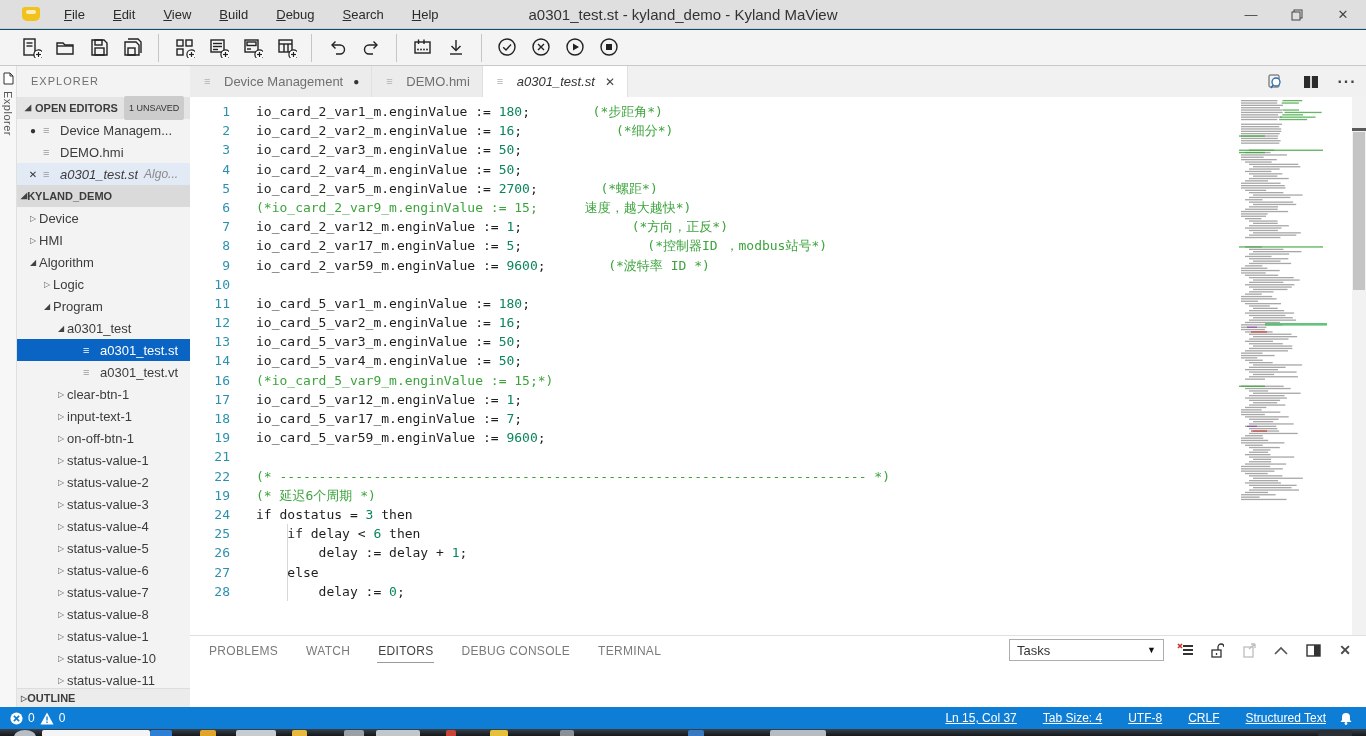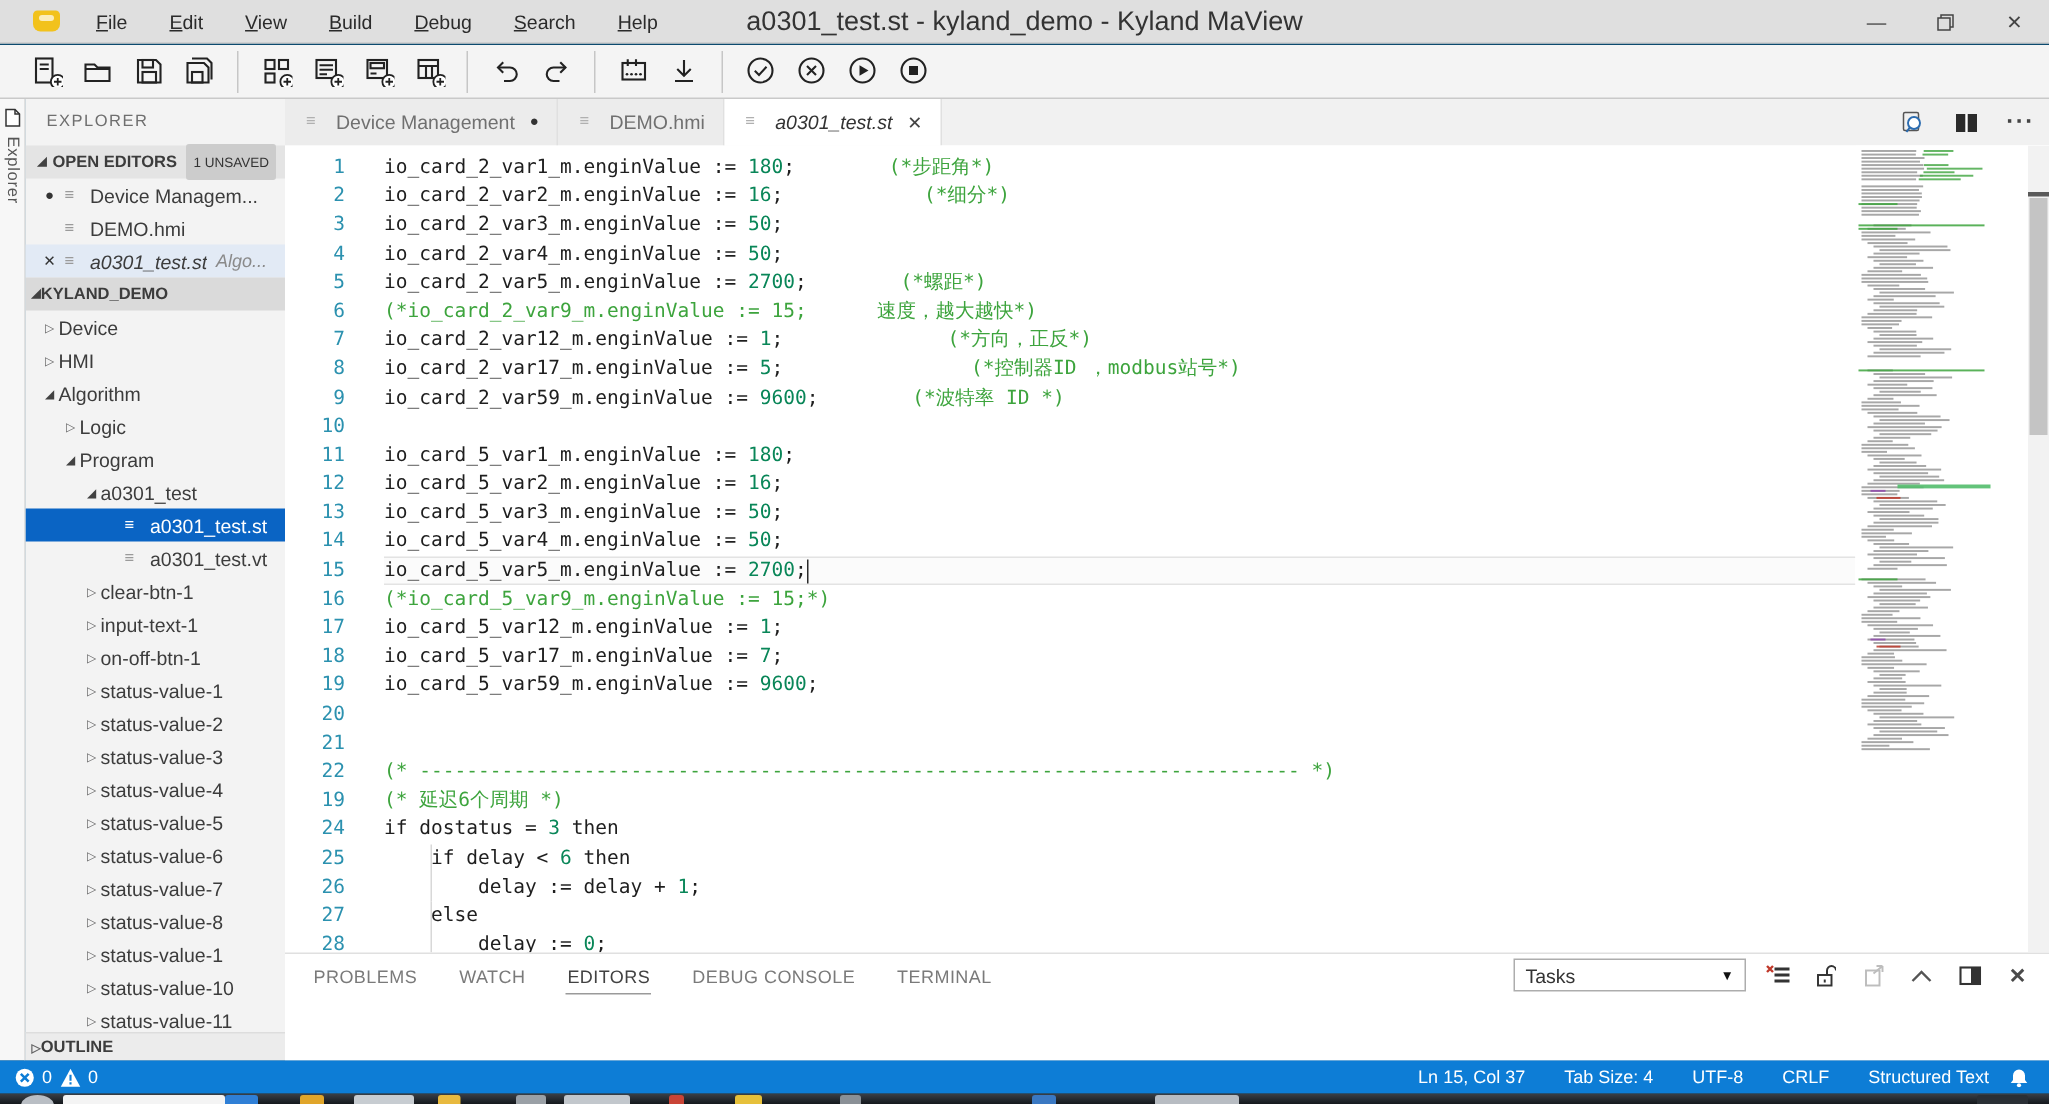--- a/index.html
+++ b/index.html
@@ -6,21 +6,21 @@
   html,body { width:1366px; height:736px; overflow:hidden; font-family:"Liberation Sans",sans-serif; }
   #app { position:relative; width:1366px; height:736px; background:#0c4a6e; overflow:hidden; }
 
   
   .titlebar { position:absolute; left:0; top:0; width:1366px; height:29px; background:#DFDFDF; border-bottom:1px solid #CFCFCF; display:flex; align-items:center; }
   .app-logo { width:18px; height:14px; margin:0 10px 0 22px; background:#F2C21C; border-radius:3px 3px 5px 5px; position:relative; }
   .app-logo:after{ content:""; position:absolute; left:4px; top:3px; width:10px; height:4px; background:#fff; border-radius:2px; opacity:.7;}
   .menubar { display:flex; }
   .menu-item { padding:0 14px; font-size:13px; color:#2b2b2b; line-height:29px; cursor:default; }
   .menu-item u { text-decoration:underline; }
-  .win-title { position:absolute; left:0; right:0; text-align:center; font-size:18px; color:#333; pointer-events:none; }
+  .win-title { position:absolute; left:0; right:0; text-align:center; font-size:15px; color:#333; pointer-events:none; }
   .win-controls { position:absolute; right:0; top:0; height:29px; display:flex; }
   .win-btn { width:46px; height:29px; display:flex; align-items:center; justify-content:center; color:#444; font-size:13px; }
 
   
   .toolbar { position:absolute; left:0; top:30px; width:1366px; height:36px; background:#F4F4F4; border-bottom:1px solid #C9C9C9; display:flex; align-items:center; padding-left:10px; }
   .tb-group { display:flex; align-items:center; padding:0 4px; }
   .tb-sep { width:1px; height:28px; background:#C6C6C6; margin:0 4px; }
   .tb-btn { width:34px; height:30px; display:flex; align-items:center; justify-content:center; }
   .tb-btn svg { display:block; }
 
@@ -83,21 +83,21 @@
   .ptab { font-size:12px; color:#7a7a7a; margin-right:26px; padding:4px 1px; letter-spacing:.3px; }
   .ptab.active { color:#424242; border-bottom:1px solid #9a9a9a; }
   .panel-right { position:absolute; right:10px; top:3px; display:flex; align-items:center; gap:10px; }
   .tasks-select { width:155px; height:22px; border:1px solid #ADADAD; background:#fff; display:flex; align-items:center; justify-content:space-between; padding:0 7px; font-size:13px; color:#333; }
   .tasks-select .arrow { font-size:9px; color:#111; }
   .p-ic { width:22px; height:22px; display:flex; align-items:center; justify-content:center; }
 
   
   .statusbar { position:absolute; left:0; top:707px; width:1366px; height:22px; background:#0D7DD6; color:#fff; display:flex; align-items:center; font-size:12px; }
   .sb-left { display:flex; align-items:center; gap:5px; padding-left:10px; }
-  .sb-right { margin-left:auto; display:flex; align-items:center; gap:26px; padding-right:14px; }
+  .sb-right { margin-left:auto; display:flex; align-items:center; gap:26px; padding-right:14px;text-decoration:underline; }
   .sb-item { white-space:nowrap; }
 
   
   .taskbar { position:absolute; left:0; top:729px; width:1366px; height:7px; background:linear-gradient(#3a4048,#14181c); overflow:hidden; }
   .tk-blob { position:absolute; top:1px; height:10px; border-radius:2px; }
 </style>
 </head>
 <body>
 
 <div id="app">
@@ -490,43 +490,35 @@
               <span class="src"><span>io_card_5_var2_m.enginValue := </span><span class="tk-n">16</span><span>;</span></span>
             </div>
             <div class="cl">
               <span class="gut">13</span>
               <span class="src"><span>io_card_5_var3_m.enginValue := </span><span class="tk-n">50</span><span>;</span></span>
             </div>
             <div class="cl">
               <span class="gut">14</span>
               <span class="src"><span>io_card_5_var4_m.enginValue := </span><span class="tk-n">50</span><span>;</span></span>
             </div>
-            <div class="cl current">
-              <span class="gut">15</span>
-              <span class="src"><span>io_card_5_var5_m.enginValue := </span><span class="tk-n">2700</span><span>;</span><span class="caret" style="left: calc(36ch);"></span></span>
-            </div>
             <div class="cl">
               <span class="gut">16</span>
               <span class="src"><span class="tk-m">(*io_card_5_var9_m.enginValue := 15;*)</span></span>
             </div>
             <div class="cl">
               <span class="gut">17</span>
               <span class="src"><span>io_card_5_var12_m.enginValue := </span><span class="tk-n">1</span><span>;</span></span>
             </div>
             <div class="cl">
               <span class="gut">18</span>
               <span class="src"><span>io_card_5_var17_m.enginValue := </span><span class="tk-n">7</span><span>;</span></span>
             </div>
             <div class="cl">
               <span class="gut">19</span>
               <span class="src"><span>io_card_5_var59_m.enginValue := </span><span class="tk-n">9600</span><span>;</span></span>
-            </div>
-            <div class="cl">
-              <span class="gut">20</span>
-              <span class="src"></span>
             </div>
             <div class="cl">
               <span class="gut">21</span>
               <span class="src"></span>
             </div>
             <div class="cl">
               <span class="gut">22</span>
               <span class="src"><span class="tk-m">(* --------------------------------------------------------------------------- *)</span></span>
             </div>
             <div class="cl">

